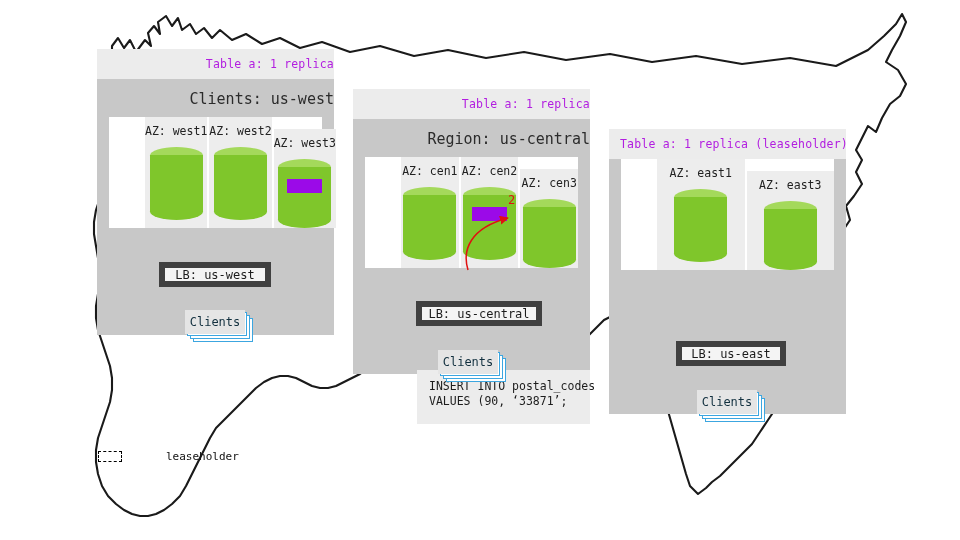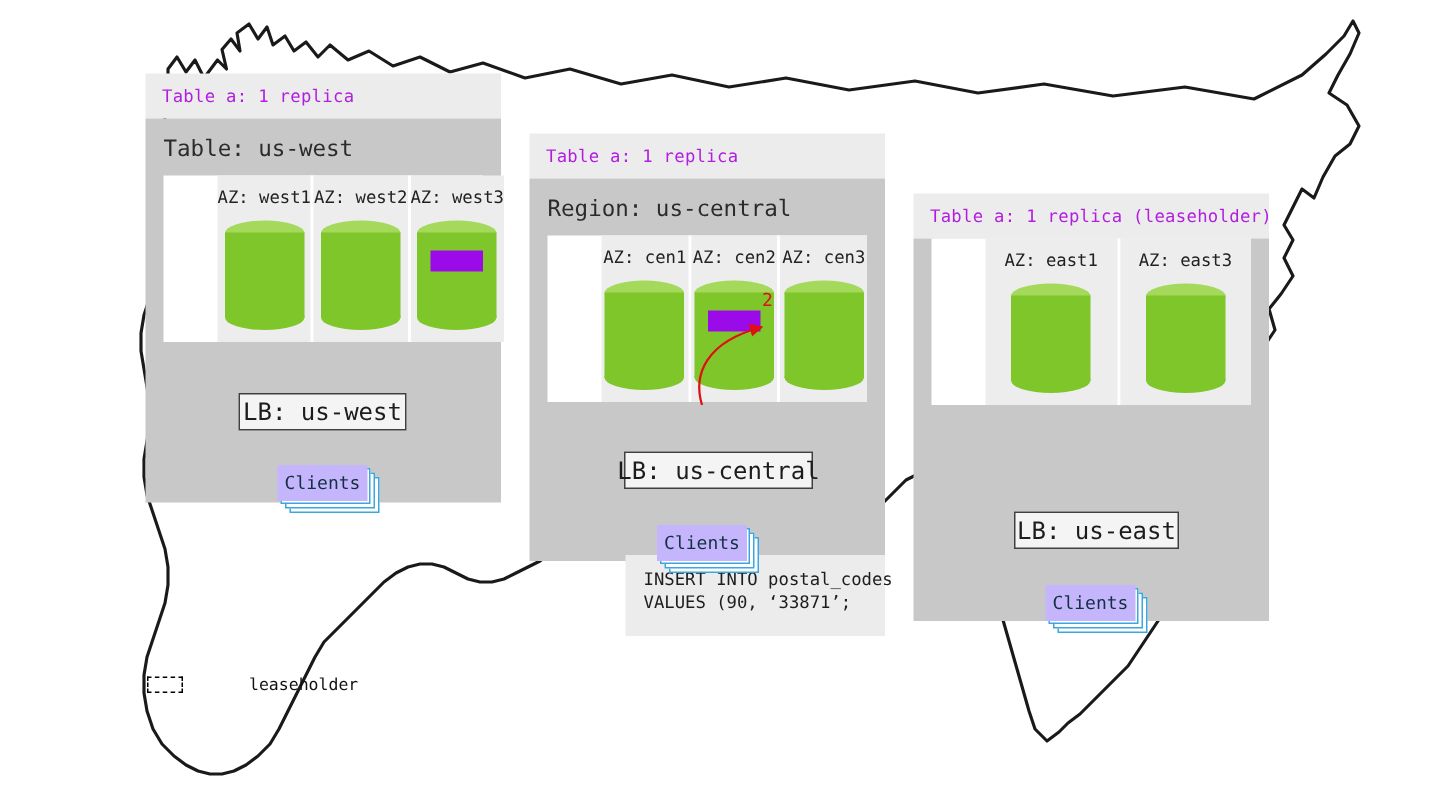--- a/index.html
+++ b/index.html
@@ -8,21 +8,21 @@
     background:#ffffff;
     font-family:"DejaVu Sans Mono","Liberation Mono",monospace;
     overflow:hidden;position:relative;
   }
   #stage{position:absolute;inset:0;width:960px;height:540px;}
 
   
   #map{position:absolute;left:0;top:0;width:960px;height:540px;pointer-events:none;}
 
   
-  .region{position:absolute;}
+  .region{position:absolute;text-align:right;}
   .tbl-bar{
     background:#ececec;
     color:#b21ee0;
     font-size:11.5px;
     letter-spacing:.2px;
     padding:8px 0 8px 11px;
     box-sizing:border-box;
     white-space:nowrap;
   }
   .rpanel{
@@ -44,21 +44,21 @@
     padding-left:36px;
   }
   .az{
     background:#ededed;
     flex:1 1 0;
     border-right:2px solid #ffffff;
     box-sizing:border-box;
     display:flex;flex-direction:column;align-items:center;
     padding-top:7px;
   }
-  .az:last-child{border-right:none;}
+  .az:last-child{border-right:none;margin-top:12px;}
   .azlabel{font-size:11.5px;color:#222;white-space:nowrap;}
 
   
   .cyl{position:relative;margin-top:9px;}
   .cyl .body{
     position:absolute;left:0;right:0;top:8px;bottom:8px;
     background:#7fc62b;
   }
   .cyl .top{
     position:absolute;left:0;right:0;top:0;height:17px;
@@ -77,39 +77,39 @@
   }
   .cyl .range.lease{
     border:1.6px dashed #000000;
     box-sizing:border-box;
   }
 
   
   .lb{
     position:absolute;
     background:#f4f4f4;
-    border:1px solid #404040;
-    box-sizing:border-box;
-    font-size:16px;color:#1c1c1c;
+    border:6px solid #404040;
+    box-sizing:border-box;
+    font-size:12px;color:#1c1c1c;
     display:flex;align-items:center;justify-content:center;
     white-space:nowrap;
     z-index:6;
   }
 
   
   .clients{position:absolute;z-index:6;}
   .clients .sheet{
     position:absolute;
     background:#ffffff;
     border:1px solid #3ca6e0;
     box-sizing:border-box;
   }
   .clients .front{
     position:absolute;left:0;top:0;
-    background:#c4b5fd;
+    background:#e5e5e5;
     display:flex;align-items:center;justify-content:center;
     font-size:12px;color:#12303f;
     box-sizing:border-box;
     white-space:nowrap;
   }
 
   
   .sqlbox{
     position:absolute;
     background:#ececec;
@@ -169,21 +169,21 @@
          L98 474 L96 462 L96 450 L98 438 L102 426 L106 414 L110 402
          L112 390 L112 378 L110 366 L106 354 L102 342 L98 330 L96 318
          L96 306 L98 294 L100 282 L100 270 L98 258 L96 246 L94 234
          L94 222 L96 210 L100 198 L104 186 L106 174 L106 162 L104 150
          L102 138 L102 126 L104 114 L106 102 L108 90 L110 78 L112 66 Z"></path>
   </svg>
 
   <div class="region" style="left:97px;top:49px;width:237px;">
     <div class="tbl-bar">Table a: 1 replica</div>
     <div class="rpanel" style="height:256px;">
-      <div class="rtitle">Table: us-west</div>
+      <div class="rtitle">Clients: us-west</div>
 
       <div class="azrow" style="height:111px;">
         <div class="az">
           <div class="azlabel">AZ: west1</div>
           <div class="cyl" style="width:53px;height:73px;">
             <div class="top"></div>
             <div class="bot"></div>
             <div class="body"></div>
           </div>
         </div>

